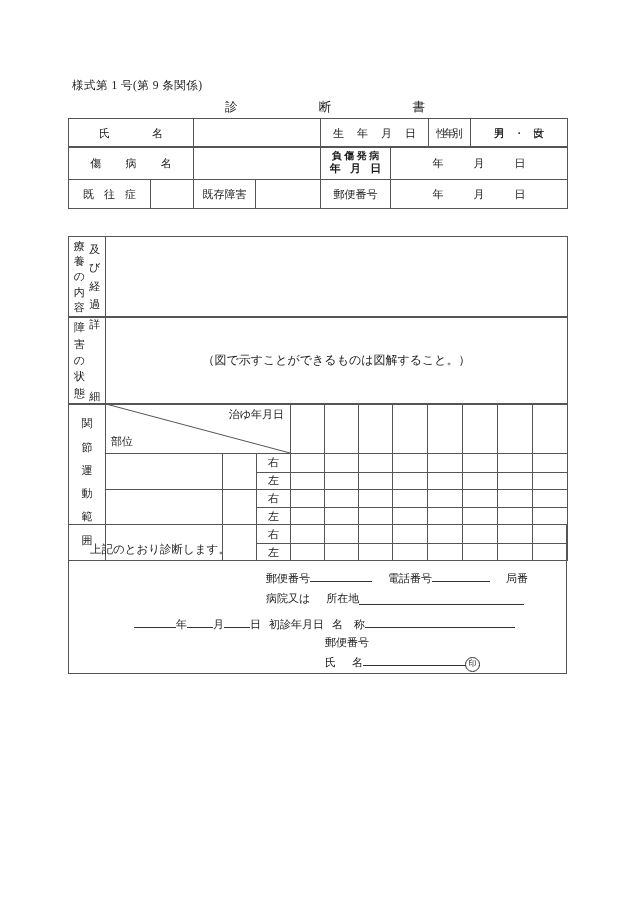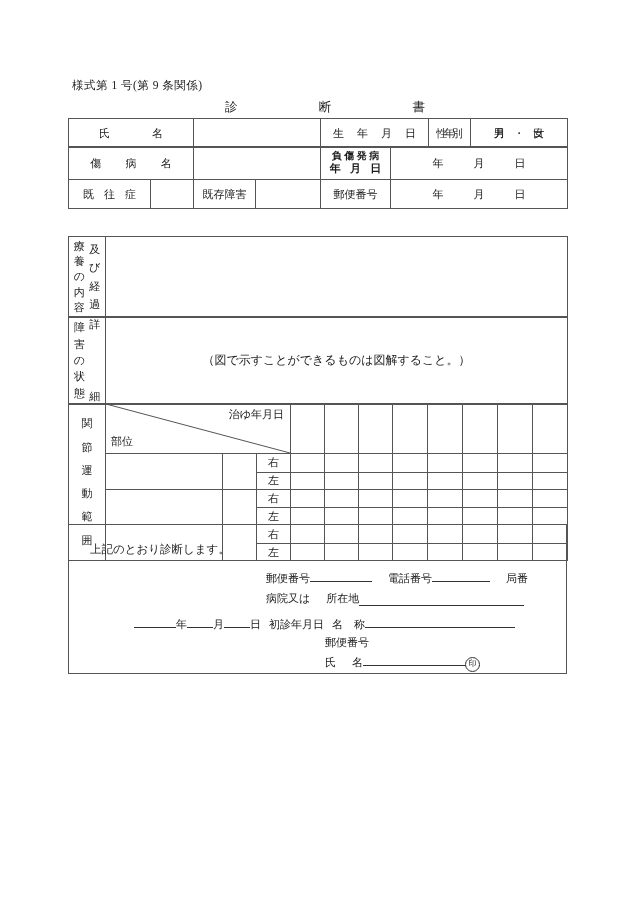--- a/index.html
+++ b/index.html
@@ -201,21 +201,21 @@
     display: inline-block;
     border-bottom: 1px solid #333;
     height: 13px;
   }
   .row-addr {
     position: absolute;
     left: 197px;
     top: 66px;
     white-space: nowrap;
     display: flex;
-    align-items: center;
+    align-items: flex-start;
   }
   .row-date {
     position: absolute;
     left: 65px;
     top: 89px;
     white-space: nowrap;
     display: flex;
     align-items: baseline;
   }
   .row-doctor {

